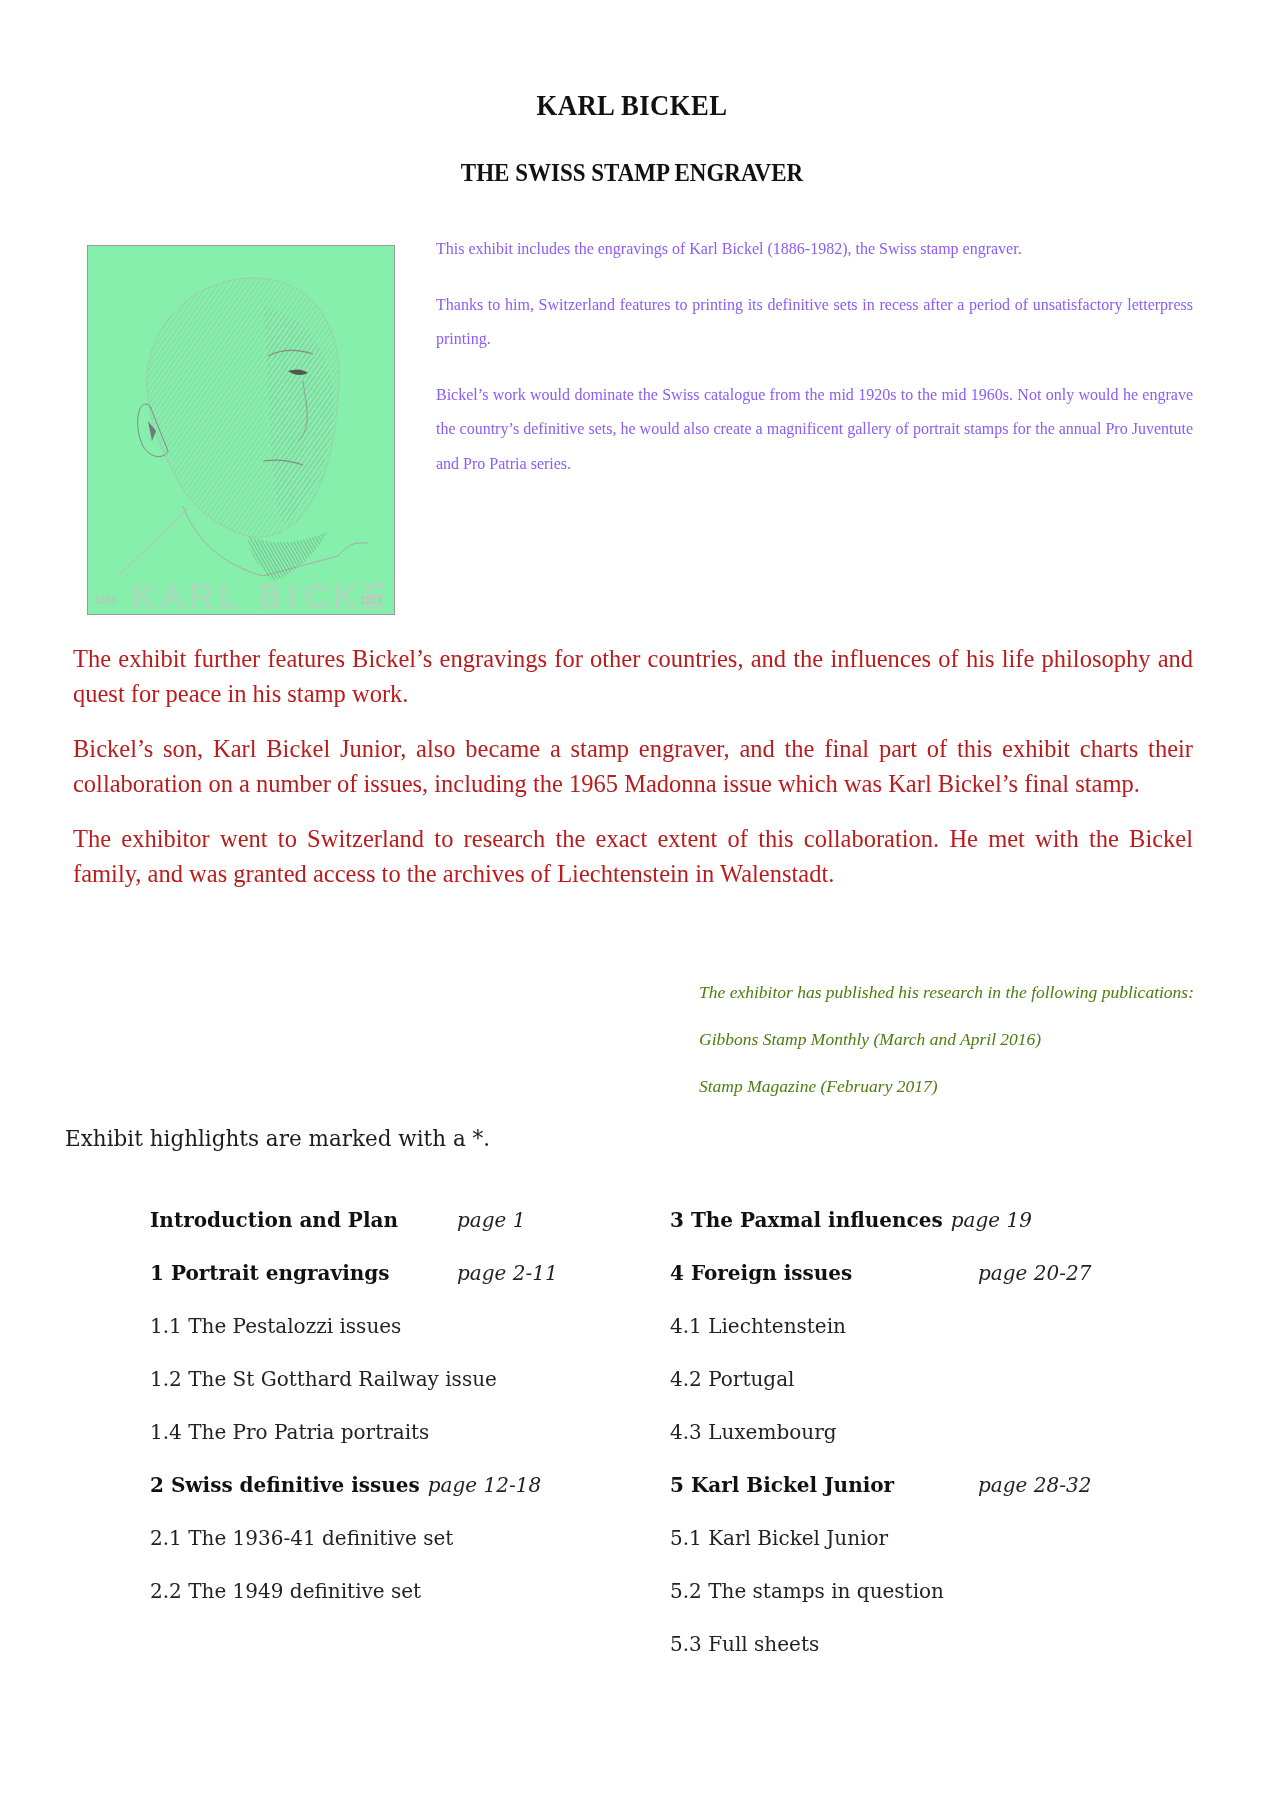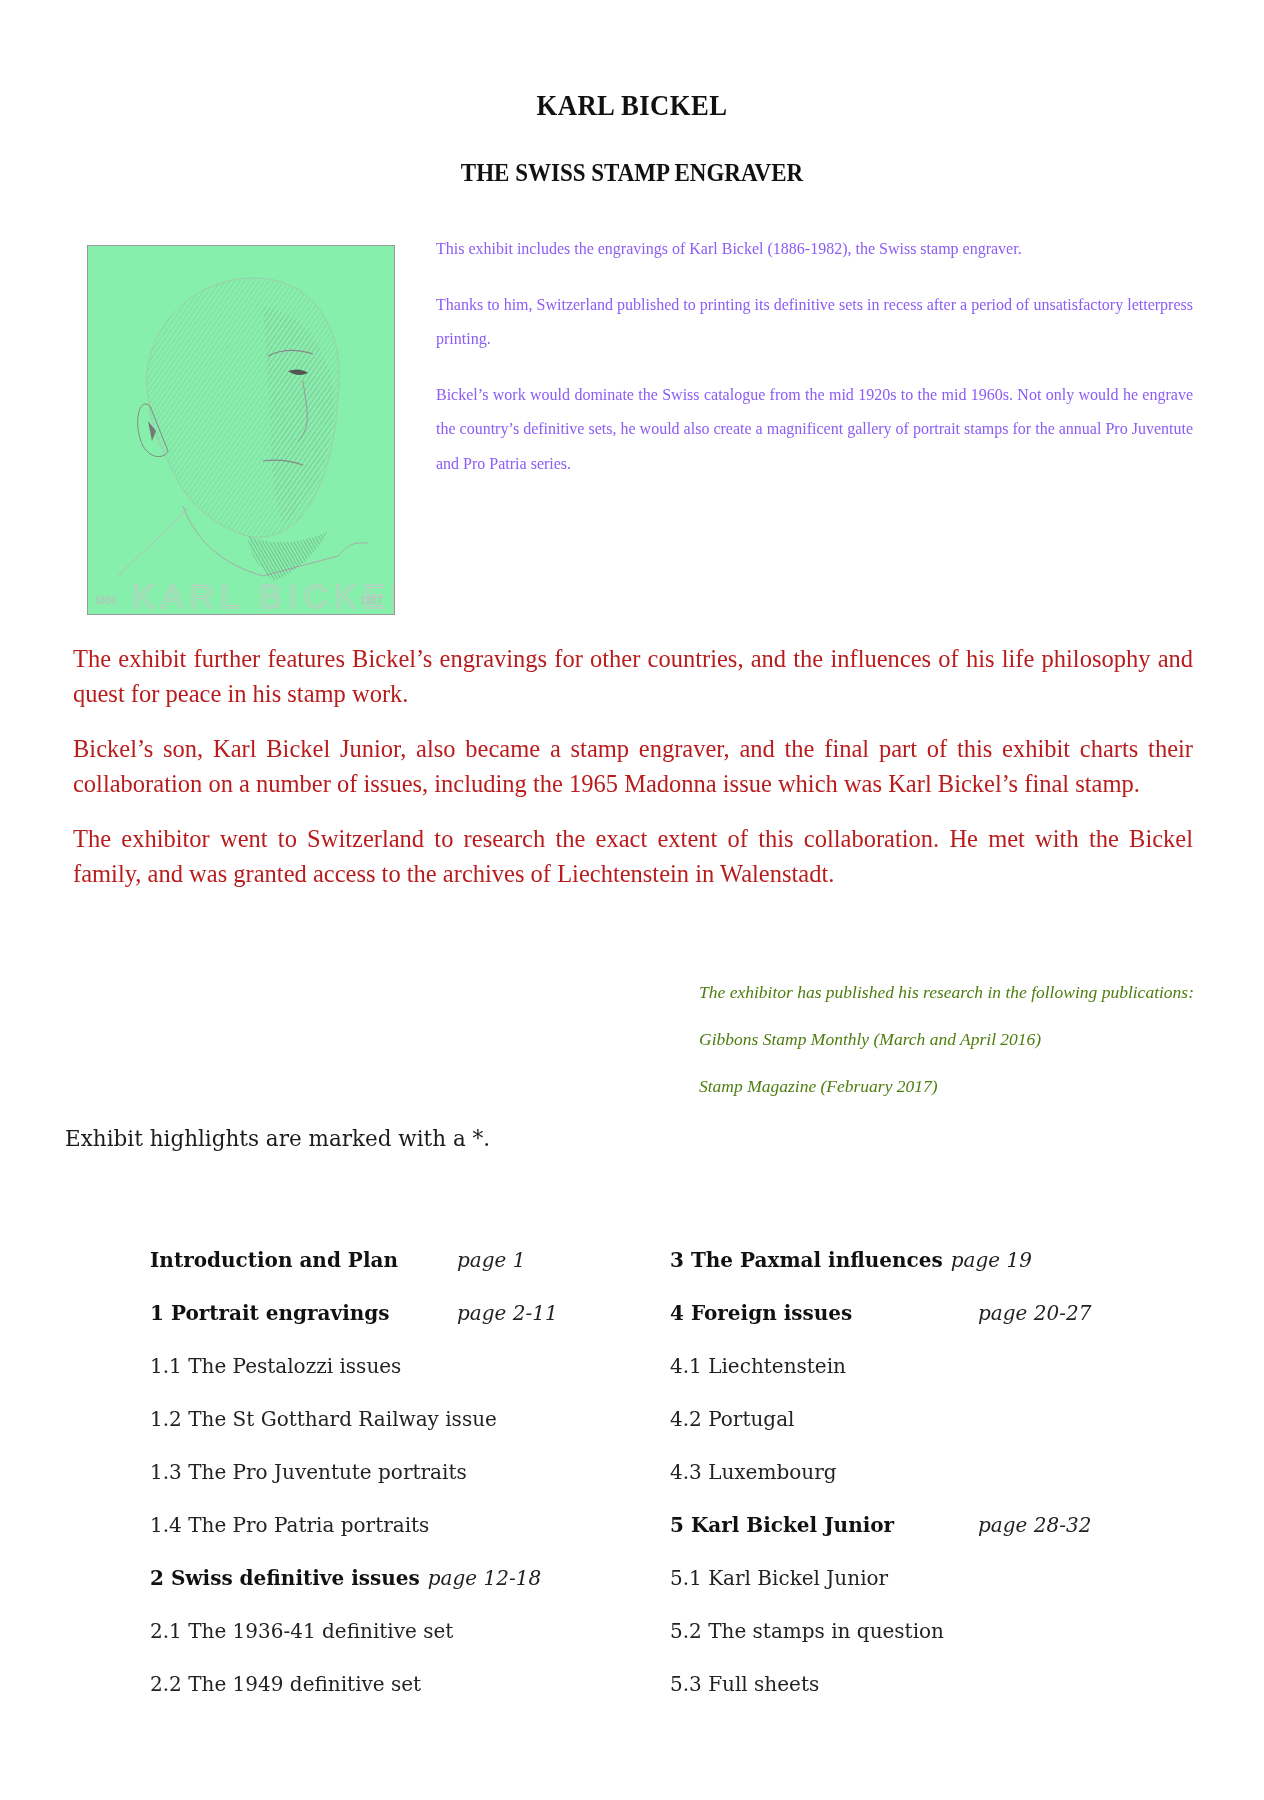--- a/index.html
+++ b/index.html
@@ -26,21 +26,21 @@
                text-align: justify; color: #b91c1c; }
   .body-text p { margin: 0 0 21px 0; }
 
   .pubs { position: absolute; right: 70px; top: 982px; text-align: left;
           font-family: "Liberation Serif", serif; font-style: italic; font-size: 17.5px; color: #4d7c0f; }
   .pubs div { height: 47px; line-height: 20px; }
 
   .highlights { position: absolute; left: 65px; top: 1126px;
                 font-family: "DejaVu Serif", serif; font-size: 21.5px; color: #1c1c1c; }
 
-  .toc-col { position: absolute; top: 1205px; margin-top: 40px; }
+  .toc-col { position: absolute; top: 1205px; }
   .toc-col.left { left: 150px; }
   .toc-col.right { left: 670px; }
   .toc-row { height: 53px; line-height: 30px; font-family: "DejaVu Serif", serif;
              font-size: 20px; color: #222; white-space: nowrap; position: relative; }
   .toc-row.heading { font-weight: bold; color: #111; }
   .toc-row .pg { position: absolute; font-weight: normal; font-style: italic; color: #222; }
   .left .toc-row .pg { left: 307px; }
   .right .toc-row .pg { left: 308px; }
   .left .toc-row .pg.inline, .right .toc-row .pg.inline { position: static; margin-left: 8px; }
 </style>
@@ -79,21 +79,21 @@
     <path d="M30 330 C60 300, 90 275, 100 262" fill="none" stroke="#bbb" stroke-width="1"></path>
 
     <text x="6" y="358" font-family="Liberation Sans, sans-serif" font-size="10" fill="#bdbdbd">1886</text>
     <text x="44" y="362" font-family="Liberation Sans, sans-serif" font-size="34" fill="none" stroke="#c8c8c8" stroke-width="1" letter-spacing="6">KARL BICKEL</text>
     <text x="272" y="358" font-family="Liberation Sans, sans-serif" font-size="10" fill="#bdbdbd">1982</text>
   </svg>
 </div>
 
 <div class="intro">
   <p>This exhibit includes the engravings of Karl Bickel (1886-1982), the Swiss stamp engraver.</p>
-  <p>Thanks to him, Switzerland published to printing its definitive sets in recess after a period of unsatisfactory letterpress printing.</p>
+  <p>Thanks to him, Switzerland features to printing its definitive sets in recess after a period of unsatisfactory letterpress printing.</p>
   <p>Bickel’s work would dominate the Swiss catalogue from the mid 1920s to the mid 1960s. Not only would he engrave the country’s definitive sets, he would also create a magnificent gallery of portrait stamps for the annual Pro Juventute and Pro Patria series.</p>
 </div>
 
 <div class="body-text">
   <p>The exhibit further features Bickel’s engravings for other countries, and the influences of his life philosophy and quest for peace in his stamp work.</p>
   <p>Bickel’s son, Karl Bickel Junior, also became a stamp engraver, and the final part of this exhibit charts their collaboration on a number of issues, including the 1965 Madonna issue which was Karl Bickel’s final stamp.</p>
   <p>The exhibitor went to Switzerland to research the exact extent of this collaboration. He met with the Bickel family, and was granted access to the archives of Liechtenstein in Walenstadt.</p>
 </div>
 
 <div class="pubs">
@@ -102,21 +102,20 @@
   <div>Stamp Magazine (February 2017)</div>
 </div>
 
 <div class="highlights">Exhibit highlights are marked with a *.</div>
 
 <div class="toc-col left" id="toc-left">
     <div class="toc-row heading"><span>Introduction and Plan</span><span class="pg">page 1</span></div>
     <div class="toc-row heading"><span>1 Portrait engravings</span><span class="pg">page 2-11</span></div>
     <div class="toc-row"><span>1.1 The Pestalozzi issues</span></div>
     <div class="toc-row"><span>1.2 The St Gotthard Railway issue</span></div>
-    <div class="toc-row"><span>1.3 The Pro Juventute portraits</span></div>
     <div class="toc-row"><span>1.4 The Pro Patria portraits</span></div>
     <div class="toc-row heading"><span>2 Swiss definitive issues</span><span class="pg inline">page 12-18</span></div>
     <div class="toc-row"><span>2.1 The 1936-41 definitive set</span></div>
     <div class="toc-row"><span>2.2 The 1949 definitive set</span></div>
   </div>
 <div class="toc-col right" id="toc-right">
     <div class="toc-row heading"><span>3 The Paxmal influences</span><span class="pg inline">page 19</span></div>
     <div class="toc-row heading"><span>4 Foreign issues</span><span class="pg">page 20-27</span></div>
     <div class="toc-row"><span>4.1 Liechtenstein</span></div>
     <div class="toc-row"><span>4.2 Portugal</span></div>

